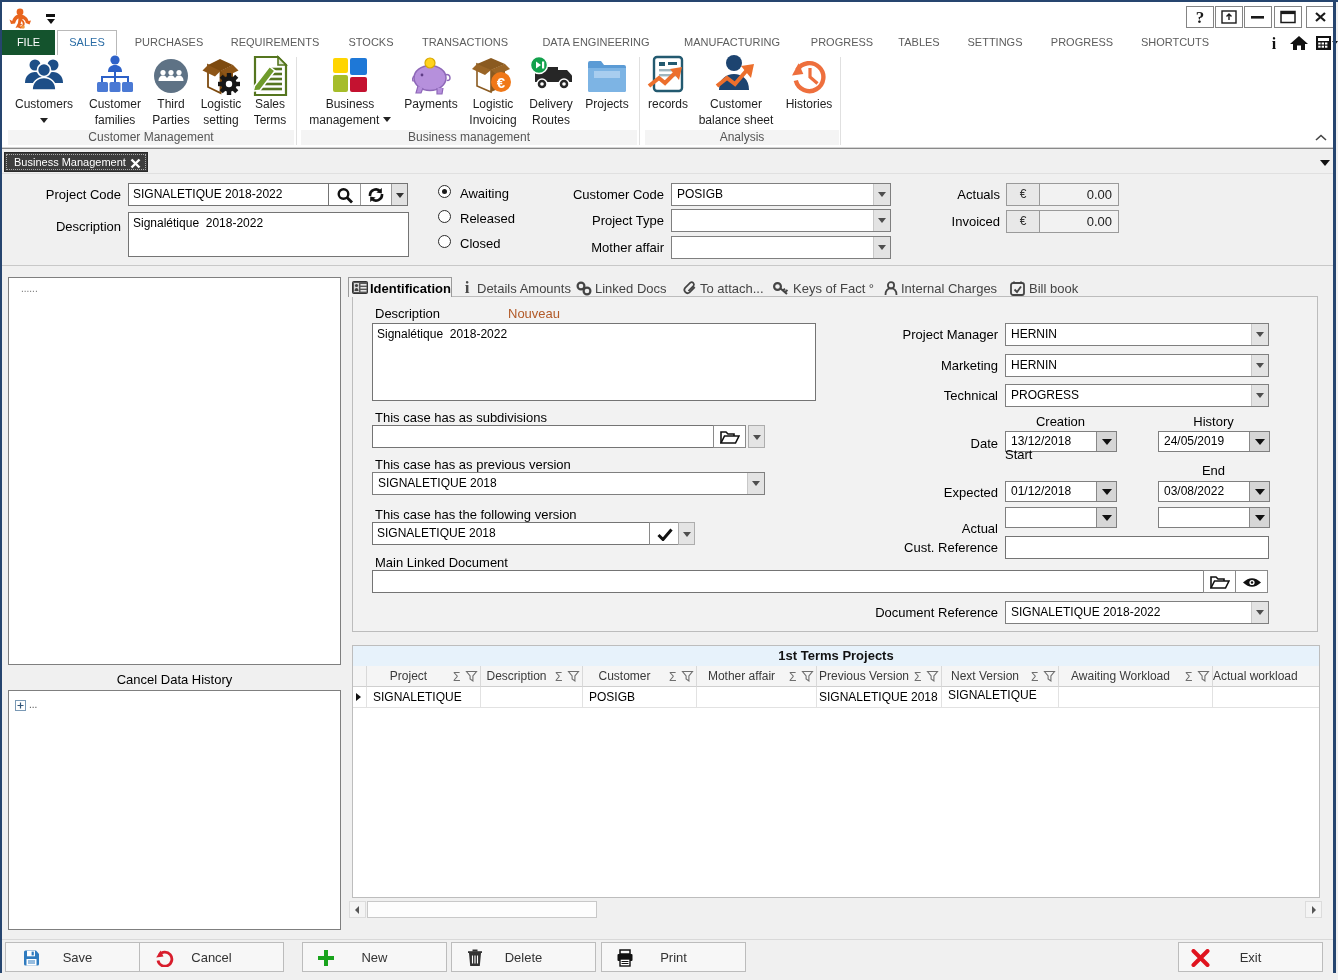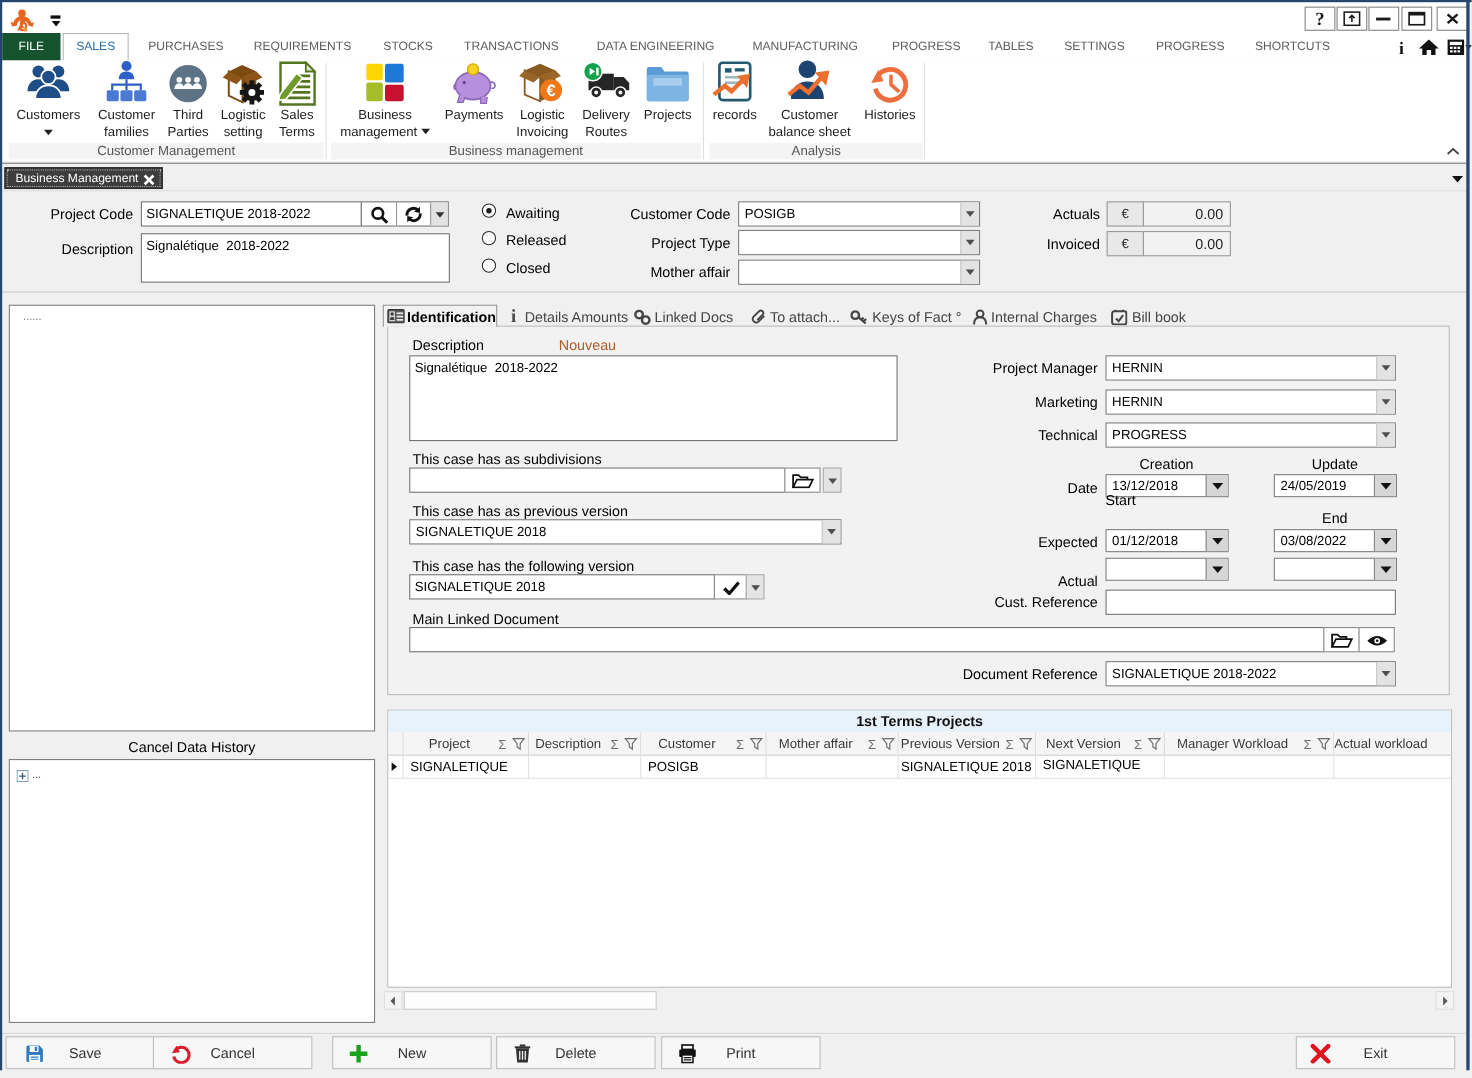--- a/index.html
+++ b/index.html
@@ -545,21 +545,21 @@
         </span>
       </div>
   <div class="lbl rlbl" style="left:400px;top:91px;width:245px">Technical</div>
   <div class="combo" style="left:652px;top:87px;width:264px;height:23px">
         <span class="cval">PROGRESS</span>
         <span class="cbtn">
           <span class="car" style="left:4px;top:8px"></span>
         </span>
       </div>
   <div class="lbl" style="left:652px;top:117px;width:111px;text-align:center">Creation</div>
-  <div class="lbl" style="left:805px;top:117px;width:111px;text-align:center">Update</div>
+  <div class="lbl" style="left:805px;top:117px;width:111px;text-align:center">History</div>
   <div class="lbl rlbl" style="left:400px;top:139px;width:245px">Date</div>
   <div class="combo dt" style="left:652px;top:134px;width:112px;height:21px">
         <span class="cval" style="top:1px">13/12/2018</span>
         <span class="cbtn">
           <span class="dcar" style="left:4.5px;top:7px"></span>
         </span>
       </div>
   <div class="combo dt" style="left:805px;top:134px;width:112px;height:21px">
         <span class="cval" style="top:1px">24/05/2019</span>
         <span class="cbtn">
@@ -635,21 +635,21 @@
         </svg>
       </div>
   <div class="gh" style="left:589px;width:117px">
         <span class="ght">Next Version</span>
         <svg class="ghi" width="28" height="13" viewBox="0 0 28 13">
           <text x="3" y="11" font-size="12" fill="#6e6e6e" font-family="Liberation Sans">Σ</text>
           <path d="M16.5 1.5 H26.5 L22.9 6 V11 L20.1 9 V6 Z" fill="none" stroke="#6e6e6e" stroke-width="1.1"></path>
         </svg>
       </div>
   <div class="gh" style="left:706px;width:154px">
-        <span class="ght">Manager Workload</span>
+        <span class="ght">Awaiting Workload</span>
         <svg class="ghi" width="28" height="13" viewBox="0 0 28 13">
           <text x="3" y="11" font-size="12" fill="#6e6e6e" font-family="Liberation Sans">Σ</text>
           <path d="M16.5 1.5 H26.5 L22.9 6 V11 L20.1 9 V6 Z" fill="none" stroke="#6e6e6e" stroke-width="1.1"></path>
         </svg>
       </div>
   <div class="gh" style="left:860px;width:106px;border-right:none">
         <span class="ght">Actual workload</span>
       </div>
   <div class="gc" style="left:0;width:14px;padding:0">
         <span class="car" style="left:3px;top:6px;border-left:5px solid #111;border-right:none;border-top:4px solid transparent;border-bottom:4px solid transparent"></span>

